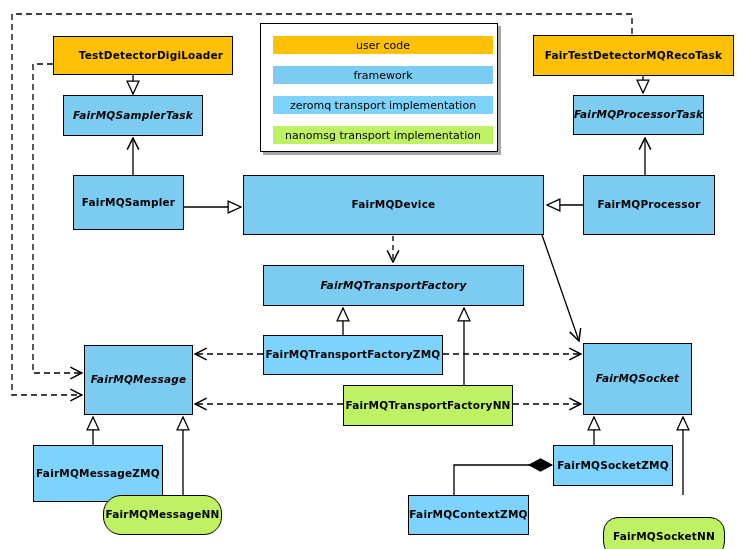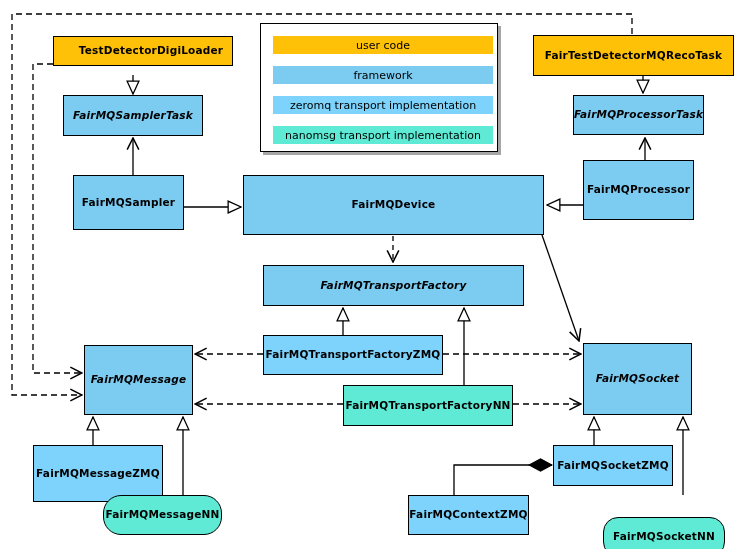--- a/index.html
+++ b/index.html
@@ -10,21 +10,21 @@
   svg.edges{position:absolute;left:0;top:0;z-index:1;}
   .node{
     position:absolute;z-index:2;box-sizing:border-box;
     border:1px solid #000;display:flex;align-items:center;justify-content:center;
     font-weight:bold;font-size:10.5px;color:#000;letter-spacing:0.2px;
     text-align:center;line-height:1.1;
   }
   .cat-user_code{background:#FFC107;}
   .cat-framework{background:#7CCCF2;}
   .cat-zeromq{background:#7dd3fc;}
-  .cat-nanomsg{background:#5eead4;}
+  .cat-nanomsg{background:#bef264;}
   .abstract{font-style:italic;}
   .legend{
     position:absolute;z-index:2;left:260px;top:23px;width:238px;height:129px;
     background:#fff;border:1.5px solid #000;box-sizing:border-box;
     box-shadow:3px 3px 0 rgba(0,0,0,0.35);
   }
   .legend-bar{
     position:absolute;left:12px;width:220px;height:18px;
     display:flex;align-items:center;justify-content:center;
     font-size:11px;color:#000;
@@ -73,33 +73,33 @@
     <path d="M393,236 L393,262" fill="none" stroke="#000" stroke-width="1.3" stroke-dasharray="5,4" marker-end="url(#chev)"></path>
 
     <path d="M263,354 L195,354" fill="none" stroke="#000" stroke-width="1.3" stroke-dasharray="6,4" marker-end="url(#chev)"></path>
     <path d="M443,354 L581,354" fill="none" stroke="#000" stroke-width="1.3" stroke-dasharray="6,4" marker-end="url(#chev)"></path>
     <path d="M343,404 L195,404" fill="none" stroke="#000" stroke-width="1.3" stroke-dasharray="6,4" marker-end="url(#chev)"></path>
     <path d="M513,404 L581,404" fill="none" stroke="#000" stroke-width="1.3" stroke-dasharray="6,4" marker-end="url(#chev)"></path>
 
     <path d="M454,495 L454,465 L552,465" fill="none" stroke="#000" stroke-width="1.3" marker-end="url(#diam)"></path>
   </svg>
 
-  <div class="node cat-user_code" style="left:53px;top:36px;width:180px;height:30px;padding-left:16px;">TestDetectorDigiLoader</div>
+  <div class="node cat-user_code" style="left:53px;top:36px;width:180px;height:39px;padding-left:16px;">TestDetectorDigiLoader</div>
 
   <div class="node cat-user_code" style="left:533px;top:35px;width:201px;height:41px;">FairTestDetectorMQRecoTask</div>
 
   <div class="node cat-framework abstract" style="left:63px;top:95px;width:140px;height:41px;font-style:italic;">FairMQSamplerTask</div>
 
   <div class="node cat-framework abstract" style="left:573px;top:95px;width:131px;height:40px;">FairMQProcessorTask</div>
 
   <div class="node cat-framework" style="left:73px;top:175px;width:111px;height:55px;">FairMQSampler</div>
 
   <div class="node cat-framework" style="left:243px;top:175px;width:301px;height:60px;">FairMQDevice</div>
 
-  <div class="node cat-framework" style="left:583px;top:160px;width:111px;height:60px;">FairMQProcessor</div>
+  <div class="node cat-framework" style="left:583px;top:175px;width:132px;height:60px;">FairMQProcessor</div>
 
   <div class="node cat-framework abstract" style="left:263px;top:265px;width:261px;height:41px;">FairMQTransportFactory</div>
 
   <div class="node cat-zeromq" style="left:263px;top:335px;width:180px;height:40px;">FairMQTransportFactoryZMQ</div>
 
   <div class="node cat-nanomsg" style="left:343px;top:385px;width:170px;height:41px;">FairMQTransportFactoryNN</div>
 
   <div class="node cat-framework abstract" style="left:84px;top:345px;width:109px;height:70px;">FairMQMessage</div>
 
   <div class="node cat-framework abstract" style="left:583px;top:343px;width:109px;height:72px;">FairMQSocket</div>

